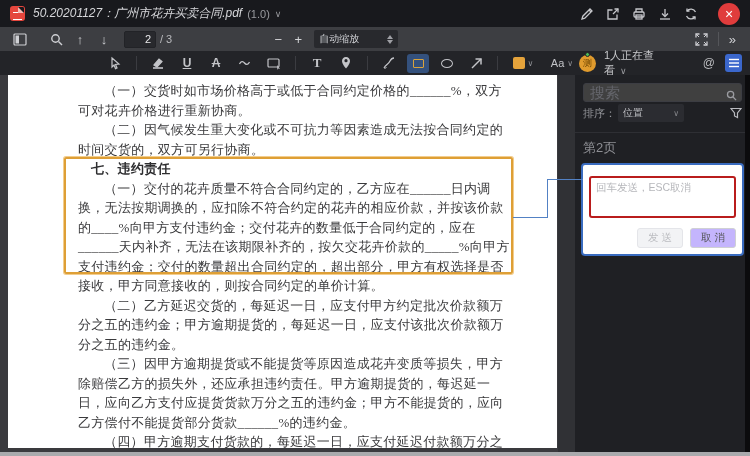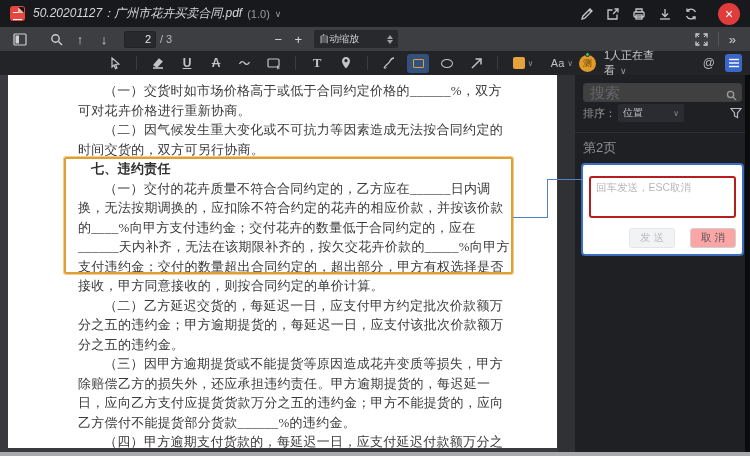--- a/index.html
+++ b/index.html
@@ -113,25 +113,25 @@
   .comment-card { margin:6px -2px 0 -2px; background:#fff; border:2px solid #3a6cc0;
                   border-radius:4px; padding:5px 6px 6px 6px; }
   .cc-head { display:flex; align-items:center; }
   .cc-type { width:10px; height:9px; border:1.6px solid #d99f38; border-radius:1px; flex:none; }
   .cc-author { font-size:11px; font-weight:bold; color:#333; margin-left:5px; }
   .cc-time { margin-left:auto; font-size:10px; color:#9a9a9e; }
   .cc-textarea { margin-top:6px; width:100%; height:42px; border:2px solid #b91c1c;
                  border-radius:3px; resize:none; font-size:10.5px; padding:3px 5px;
                  font-family:"Liberation Sans",sans-serif; color:#333; }
   .cc-textarea::placeholder { color:#b6b7bb; }
-  .cc-btns { margin-top:6px; display:flex; justify-content:flex-end; gap:15px; }
+  .cc-btns { margin-top:6px; display:flex; justify-content:flex-end; gap:7px; }
   .cc-btn { font-size:10.5px; border-radius:3px; padding:2px 7px 2px 10px; letter-spacing:3px;
             cursor:pointer; border:1px solid; }
   .cc-send { background:#f2f3f5; color:#bcbdc1; border-color:#e4e5e9; }
-  .cc-cancel { background:#fca5a5; color:#55565a; border-color:#cfd0d4; }
+  .cc-cancel { background:#c4b5fd; color:#55565a; border-color:#cfd0d4; }
   .panel-scrollbar { position:absolute; right:0; top:0; bottom:0; width:5px; background:#0b0b0d; }
 
   
   .conn { position:absolute; background:#5281c4; z-index:5; }
   .conn.h1 { left:513px; top:142px; width:34px; height:1px; }
   .conn.v  { left:547px; top:104px; width:1px; height:39px; }
   .conn.h2 { left:547px; top:104px; width:36px; height:1px; }
 
   .bottom-strip { height:4px; background:#a9aaad; flex:none; }
 </style>

